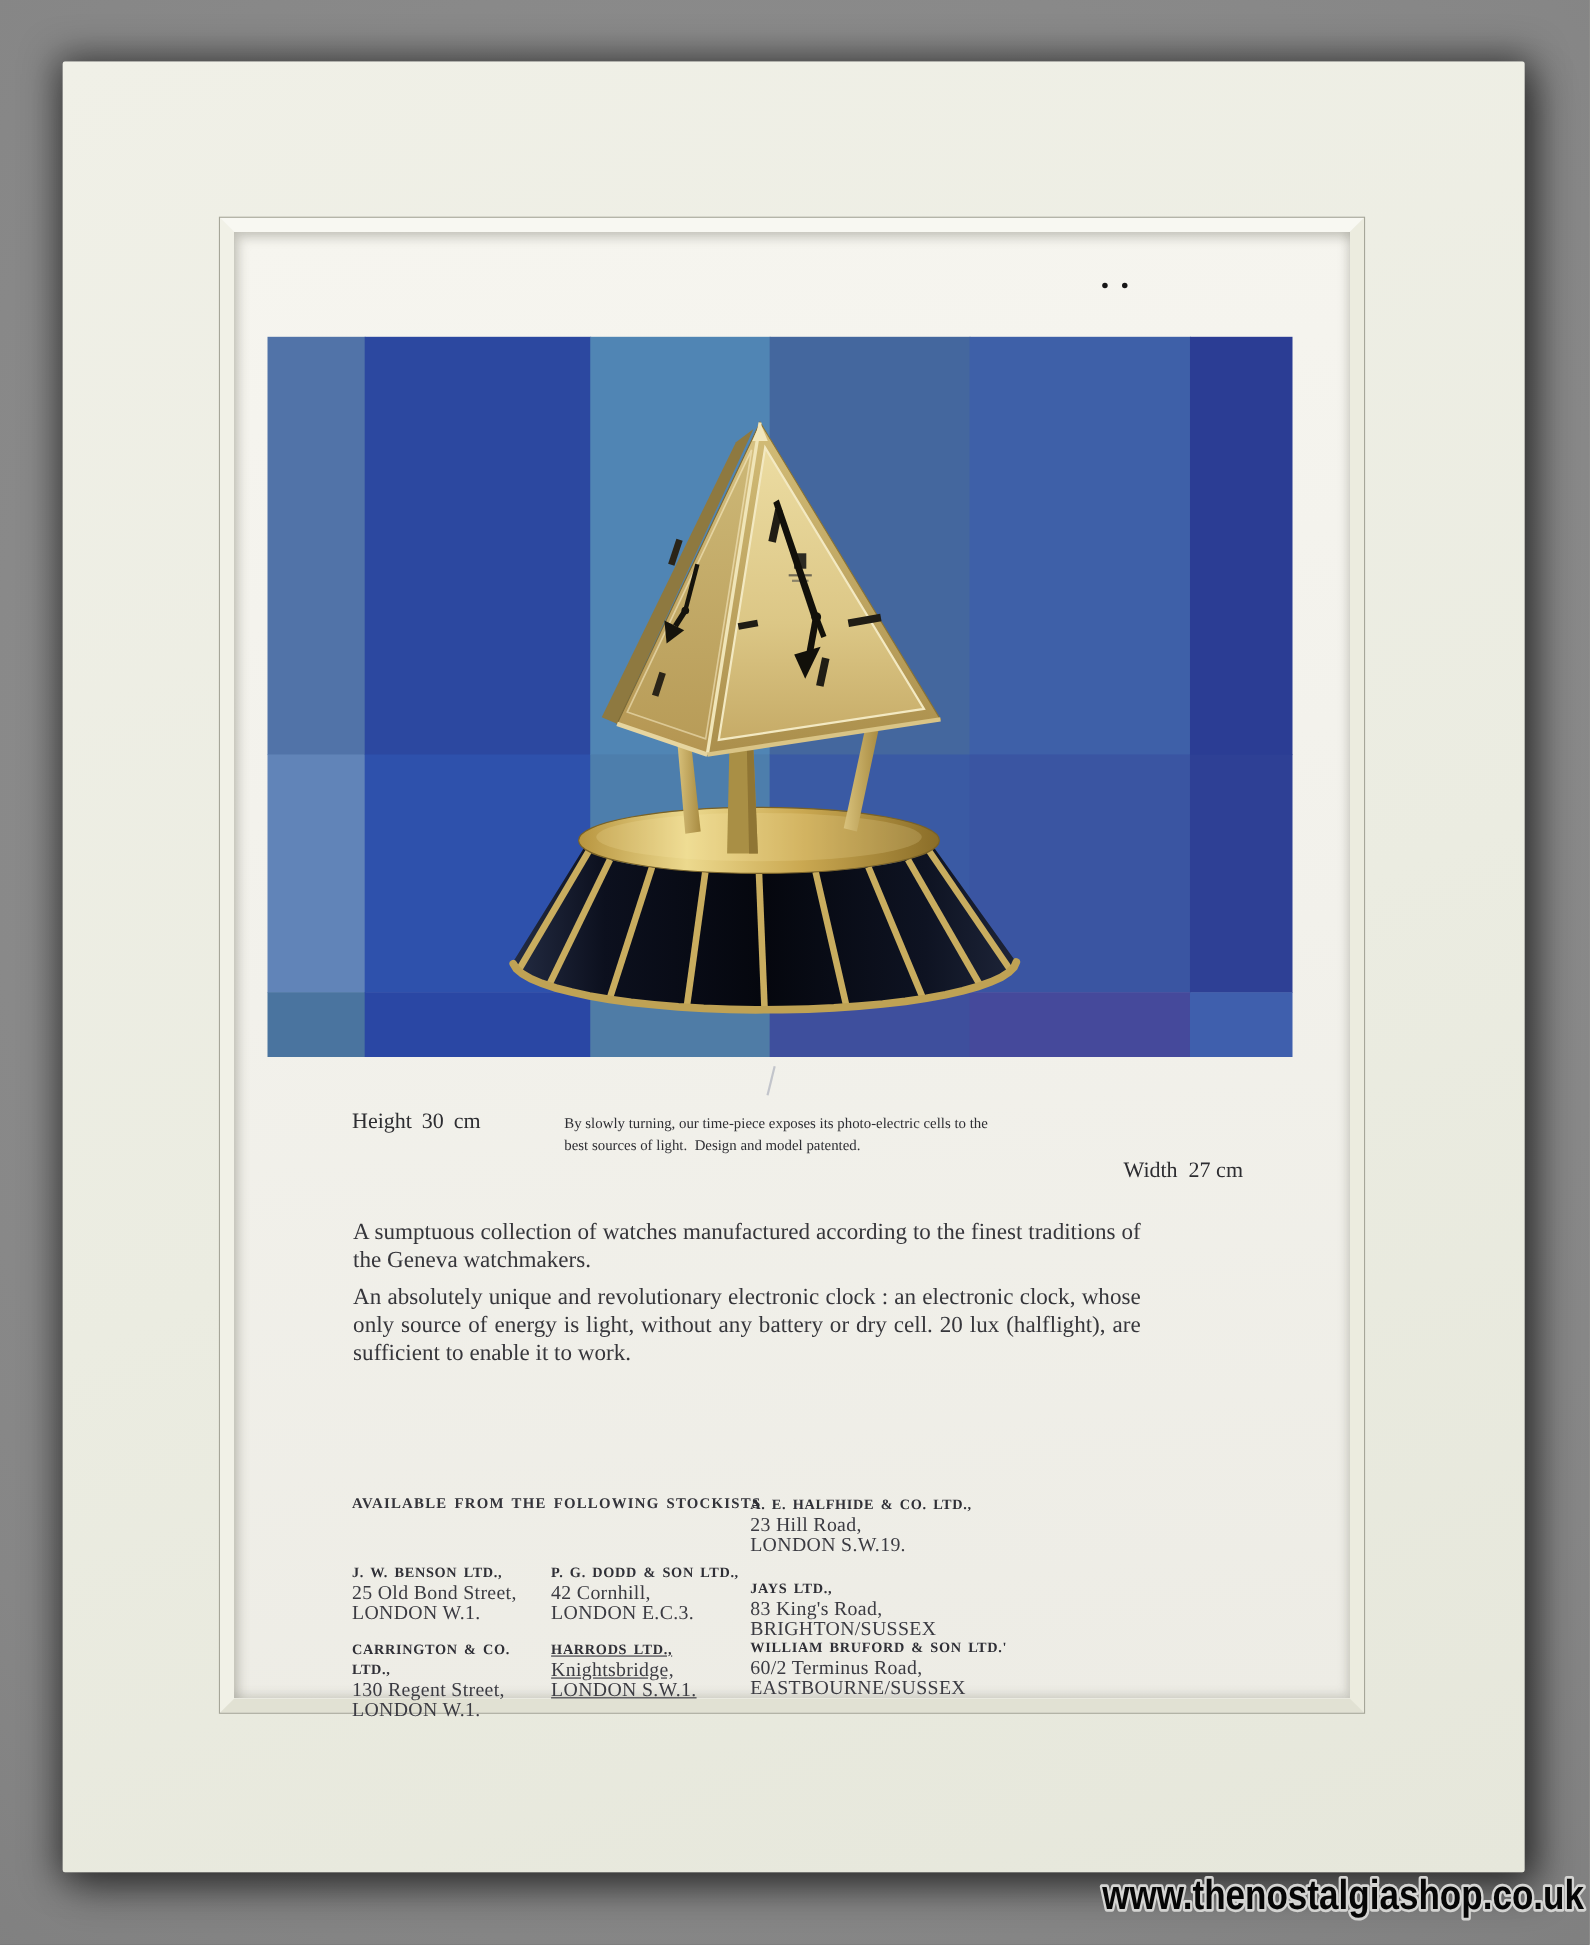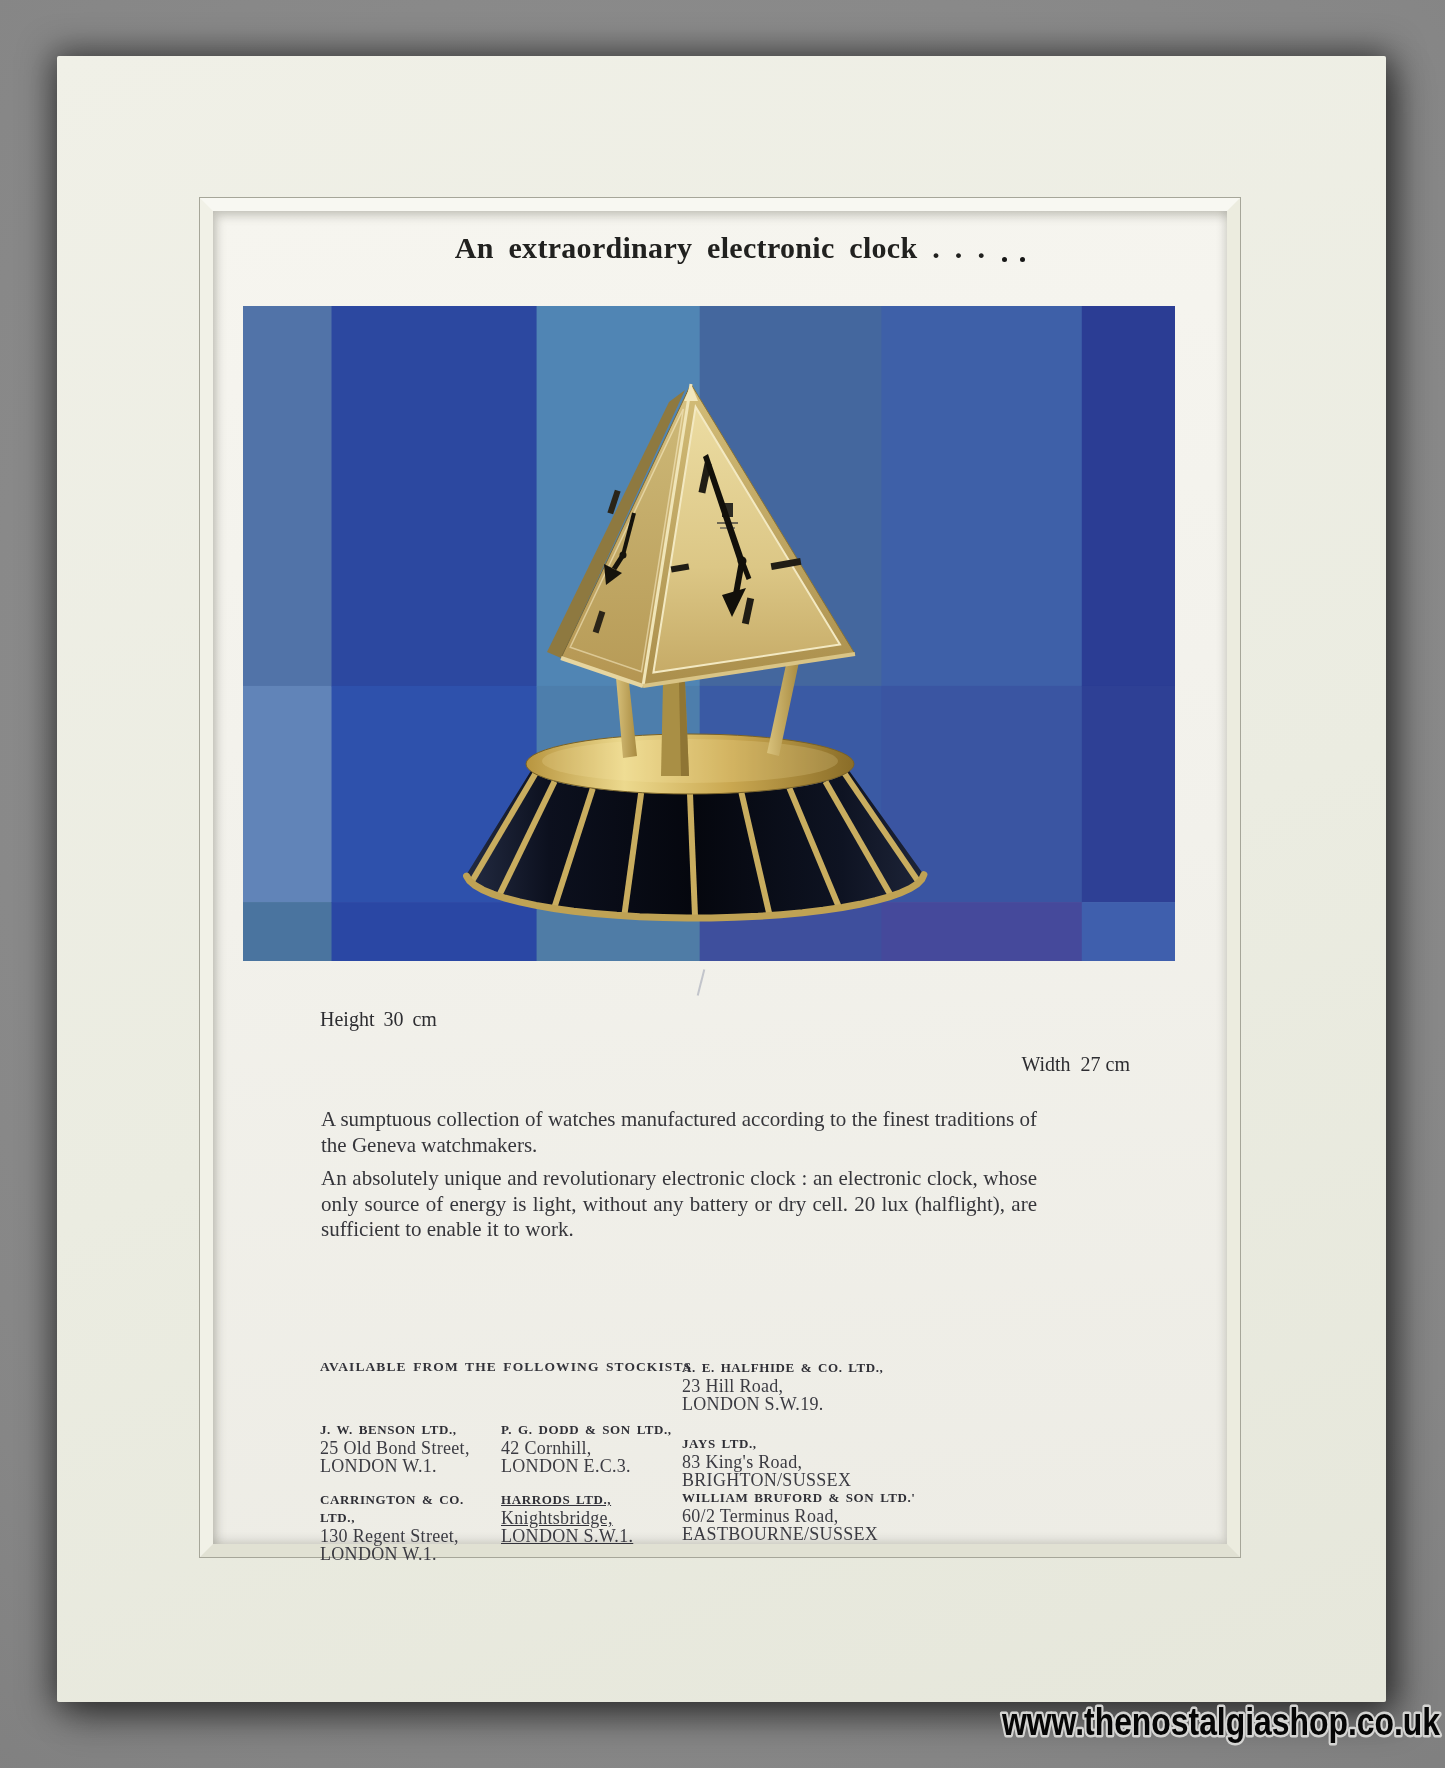--- a/index.html
+++ b/index.html
@@ -64,21 +64,20 @@
   .watermark{position:absolute;left:990px;top:1694px;}
 </style>
 </head>
 <body>
 
 <div class="stage">
   <div class="mat">
     <div class="window">
       <div class="page">
 
-        <div class="title">An extraordinary electronic clock . . .</div>
 
         <svg class="photo" viewBox="0 0 932 655" xmlns="http://www.w3.org/2000/svg">
           <defs>
             <linearGradient id="skirtG" x1="0" y1="0" x2="1" y2="0">
               <stop offset="0" stop-color="#232b42"></stop>
               <stop offset="0.18" stop-color="#0c101e"></stop>
               <stop offset="0.5" stop-color="#05070e"></stop>
               <stop offset="0.82" stop-color="#0e1322"></stop>
               <stop offset="1" stop-color="#1d2438"></stop>
             </linearGradient>
@@ -176,20 +175,24 @@
               <polygon points="361,258 379,267 363,279" fill="#15130c"></polygon>
               <circle cx="380" cy="249" r="3.5" fill="#15130c"></circle>
             </g>
         </svg>
 
         <div class="dot dot1"></div>
         <div class="dot dot2"></div>
         <div class="pencil"></div>
 
         <div class="cap-height">Height 30 cm</div>
+        <div class="cap-center">
+          <div>By slowly turning, our time-piece exposes its photo-electric cells to the</div>
+          <div>best sources of light.  Design and model patented.</div>
+        </div>
         <div class="cap-width">Width  27 cm</div>
 
         <div class="body-copy">
           <p>A sumptuous collection of watches manufactured according to the finest traditions of the Geneva watchmakers.</p>
           <p>An absolutely unique and revolutionary electronic clock : an electronic clock, whose only source of energy is light, without any battery or dry cell. 20 lux (halflight), are sufficient to enable it to work.</p>
         </div>
 
         <div class="stockists">
           <div class="stk-header">AVAILABLE FROM THE FOLLOWING STOCKISTS</div>
           <div class="stk-col stk-col1" id="stk-col1">

